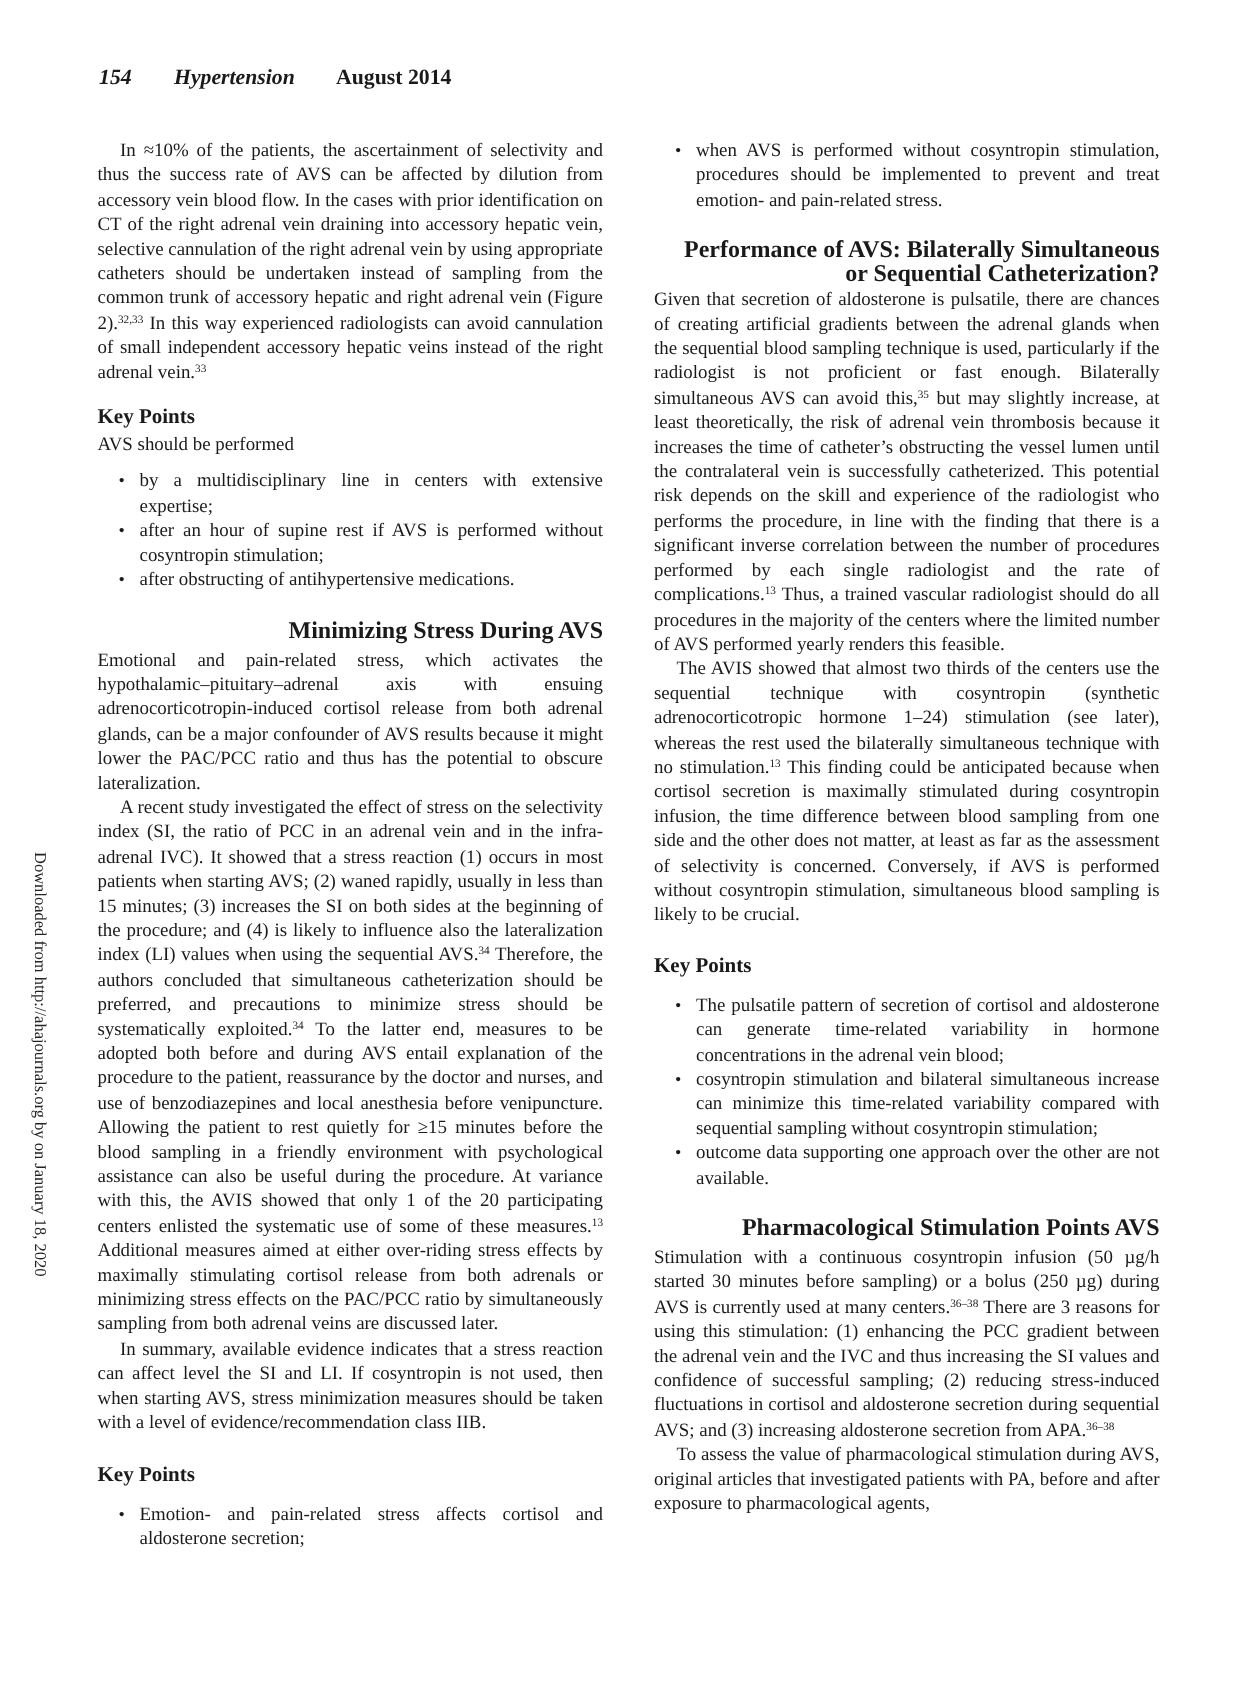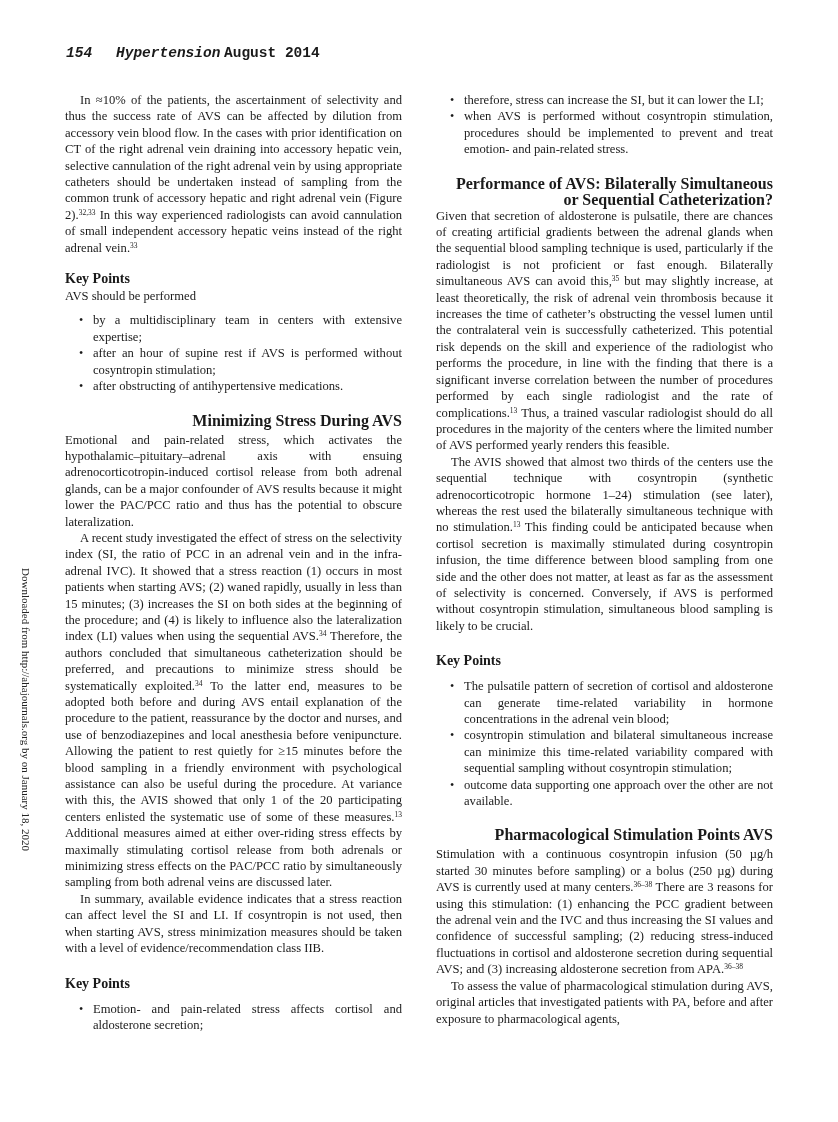--- a/index.html
+++ b/index.html
@@ -1,19 +1,19 @@
 <!DOCTYPE html>
 <html><head>
 <meta charset="utf-8">
 <style>
   html, body { margin: 0; padding: 0; background: #ffffff; }
   body { width: 838px; height: 1122px; position: relative; overflow: hidden;
          font-family: "Liberation Serif", "DejaVu Serif", serif; color: #1a1a1a; }
   .running-head { position: absolute; left: 66px; top: 44px; font-size: 14.5px; font-weight: bold; white-space: nowrap; }
-  .running-head span { display: inline-block; font-family: Liberation Mono, monospace; }
+  .running-head span { display: inline-block; }
   .rh-page { font-style: italic; width: 50px; }
   .rh-journal { font-style: italic; width: 108px; }
   .rh-date { }
   .col { position: absolute; top: 92px; width: 337px; font-size: 12.6px; line-height: 16.4px; text-align: justify; }
   .col-left { left: 65px; }
   .col-right { left: 436px; top: 92px; }
   p { margin: 0; }
   p.indent { text-indent: 15px; }
   sup { font-size: 7.5px; line-height: 0; vertical-align: 4px; }
   h3.kp { font-size: 14px; font-weight: bold; margin: 0; line-height: 18px; text-align: left; }
@@ -37,21 +37,21 @@
 <div class="side-note">Downloaded from http://ahajournals.org by on January 18, 2020</div>
 
 <div class="col col-left">
   <p class="indent"><span>In ≈10% of the patients, the ascertainment of selectivity and thus the success rate of AVS can be affected by dilution from accessory vein blood flow. In the cases with prior identification on CT of the right adrenal vein draining into accessory hepatic vein, selective cannulation of the right adrenal vein by using appropriate catheters should be undertaken instead of sampling from the common trunk of accessory hepatic and right adrenal vein (Figure 2).</span><sup>32,33</sup><span> In this way experienced radiologists can avoid cannulation of small independent accessory hepatic veins instead of the right adrenal vein.</span><sup>33</sup></p>
 
   <div class="gap-m"></div>
   <h3 class="kp">Key Points</h3>
   <p>AVS should be performed</p>
   <div class="gap-s"></div>
   <ul class="bullets">
-    <li>by a multidisciplinary team in centers with extensive expertise;</li>
+    <li>by a multidisciplinary line in centers with extensive expertise;</li>
     <li>after an hour of supine rest if AVS is performed without cosyntropin stimulation;</li>
     <li>after obstructing of antihypertensive medications.</li>
   </ul>
 
   <div class="gap-l"></div>
   <h2 class="sec">Minimizing Stress During AVS</h2>
   <div style="height:3px"></div>
   <p>Emotional and pain-related stress, which activates the hypothalamic–pituitary–adrenal axis with ensuing adrenocorticotropin-induced cortisol release from both adrenal glands, can be a major confounder of AVS results because it might lower the PAC/PCC ratio and thus has the potential to obscure lateralization.</p>
   <p class="indent"><span>A recent study investigated the effect of stress on the selectivity index (SI, the ratio of PCC in an adrenal vein and in the infra-adrenal IVC). It showed that a stress reaction (1) occurs in most patients when starting AVS; (2) waned rapidly, usually in less than 15 minutes; (3) increases the SI on both sides at the beginning of the procedure; and (4) is likely to influence also the lateralization index (LI) values when using the sequential AVS.</span><sup>34</sup><span> Therefore, the authors concluded that simultaneous catheterization should be preferred, and precautions to minimize stress should be systematically exploited.</span><sup>34</sup><span> To the latter end, measures to be adopted both before and during AVS entail explanation of the procedure to the patient, reassurance by the doctor and nurses, and use of benzodiazepines and local anesthesia before venipuncture. Allowing the patient to rest quietly for ≥15 minutes before the blood sampling in a friendly environment with psychological assistance can also be useful during the procedure. At variance with this, the AVIS showed that only 1 of the 20 participating centers enlisted the systematic use of some of these measures.</span><sup>13</sup><span> Additional measures aimed at either over-riding stress effects by maximally stimulating cortisol release from both adrenals or minimizing stress effects on the PAC/PCC ratio by simultaneously sampling from both adrenal veins are discussed later.</span></p>
   <p class="indent">In summary, available evidence indicates that a stress reaction can affect level the SI and LI. If cosyntropin is not used, then when starting AVS, stress minimization measures should be taken with a level of evidence/recommendation class IIB.</p>
@@ -59,21 +59,20 @@
   <div class="gap-l"></div>
   <h3 class="kp">Key Points</h3>
   <div class="gap-s"></div>
   <ul class="bullets">
     <li>Emotion- and pain-related stress affects cortisol and aldosterone secretion;</li>
   </ul>
 </div>
 
 <div class="col col-right">
   <ul class="bullets">
-    <li>therefore, stress can increase the SI, but it can lower the LI;</li>
     <li>when AVS is performed without cosyntropin stimulation, procedures should be implemented to prevent and treat emotion- and pain-related stress.</li>
   </ul>
 
   <div class="gap-l"></div>
   <h2 class="sec"><span>Performance of AVS: Bilaterally Simultaneous</span><br><span>or Sequential Catheterization?</span></h2>
   <p><span>Given that secretion of aldosterone is pulsatile, there are chances of creating artificial gradients between the adrenal glands when the sequential blood sampling technique is used, particularly if the radiologist is not proficient or fast enough. Bilaterally simultaneous AVS can avoid this,</span><sup>35</sup><span> but may slightly increase, at least theoretically, the risk of adrenal vein thrombosis because it increases the time of catheter’s obstructing the vessel lumen until the contralateral vein is successfully catheterized. This potential risk depends on the skill and experience of the radiologist who performs the procedure, in line with the finding that there is a significant inverse correlation between the number of procedures performed by each single radiologist and the rate of complications.</span><sup>13</sup><span> Thus, a trained vascular radiologist should do all procedures in the majority of the centers where the limited number of AVS performed yearly renders this feasible.</span></p>
   <p class="indent"><span>The AVIS showed that almost two thirds of the centers use the sequential technique with cosyntropin (synthetic adrenocorticotropic hormone 1–24) stimulation (see later), whereas the rest used the bilaterally simultaneous technique with no stimulation.</span><sup>13</sup><span> This finding could be anticipated because when cortisol secretion is maximally stimulated during cosyntropin infusion, the time difference between blood sampling from one side and the other does not matter, at least as far as the assessment of selectivity is concerned. Conversely, if AVS is performed without cosyntropin stimulation, simultaneous blood sampling is likely to be crucial.</span></p>
 
   <div class="gap-l"></div>
   <h3 class="kp">Key Points</h3>

